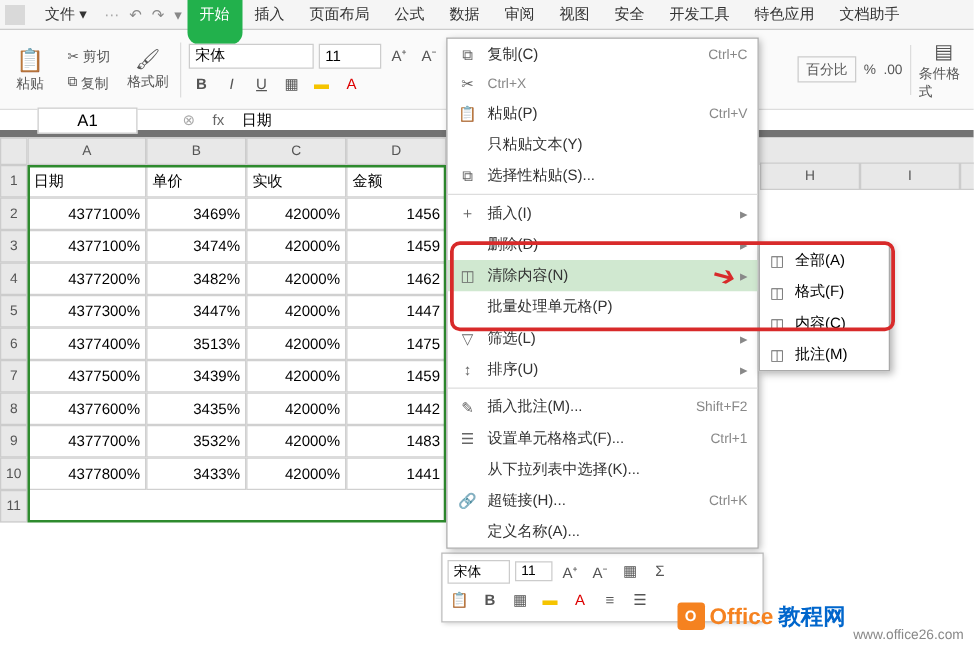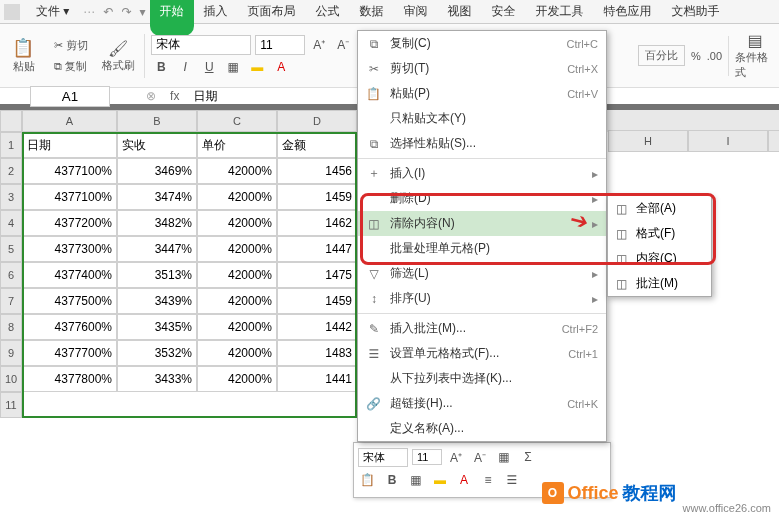--- a/index.html
+++ b/index.html
@@ -174,22 +174,22 @@
     <div class="colheads">
       <div class="colhead cA">A</div>
       <div class="colhead cB">B</div>
       <div class="colhead cC">C</div>
       <div class="colhead cD">D</div>
     </div>
     <div class="datazone">
       <div class="sel-outline"></div>
       <div class="row head-row">
         <div class="cell cA">日期</div>
+        <div class="cell cC">单价</div>
         <div class="cell cB">实收</div>
-        <div class="cell cC">单价</div>
         <div class="cell cD">金额</div>
       </div>
       <div class="row">
           <div class="cell cA">4377100%</div>
           <div class="cell cB">3469%</div>
           <div class="cell cC">42000%</div>
           <div class="cell cD">1456</div>
         </div>
       <div class="row">
           <div class="cell cA">4377100%</div>
@@ -252,21 +252,20 @@
 </div>
 
 <div class="context-menu" id="ctxmenu">
     <div class="ctx-item">
       <span class="ico">⧉</span>
       <span class="lbl">复制(C)</span>
       <span class="shortcut">Ctrl+C</span>
     </div>
     <div class="ctx-item">
       <span class="ico">✂</span>
-      <span class="lbl">剪切(T)</span>
       <span class="shortcut">Ctrl+X</span>
     </div>
     <div class="ctx-item">
       <span class="ico">📋</span>
       <span class="lbl">粘贴(P)</span>
       <span class="shortcut">Ctrl+V</span>
     </div>
     <div class="ctx-item">
       <span class="ico"></span>
       <span class="lbl">只粘贴文本(Y)</span>
@@ -302,21 +301,21 @@
     </div>
     <div class="ctx-item">
       <span class="ico">↕</span>
       <span class="lbl">排序(U)</span>
       <span class="arrow">▸</span>
     </div>
     <div class="ctx-sep"></div>
     <div class="ctx-item">
       <span class="ico">✎</span>
       <span class="lbl">插入批注(M)...</span>
-      <span class="shortcut">Ctrl+F2</span>
+      <span class="shortcut">Shift+F2</span>
     </div>
     <div class="ctx-item">
       <span class="ico">☰</span>
       <span class="lbl">设置单元格格式(F)...</span>
       <span class="shortcut">Ctrl+1</span>
     </div>
     <div class="ctx-item">
       <span class="ico"></span>
       <span class="lbl">从下拉列表中选择(K)...</span>
     </div>

